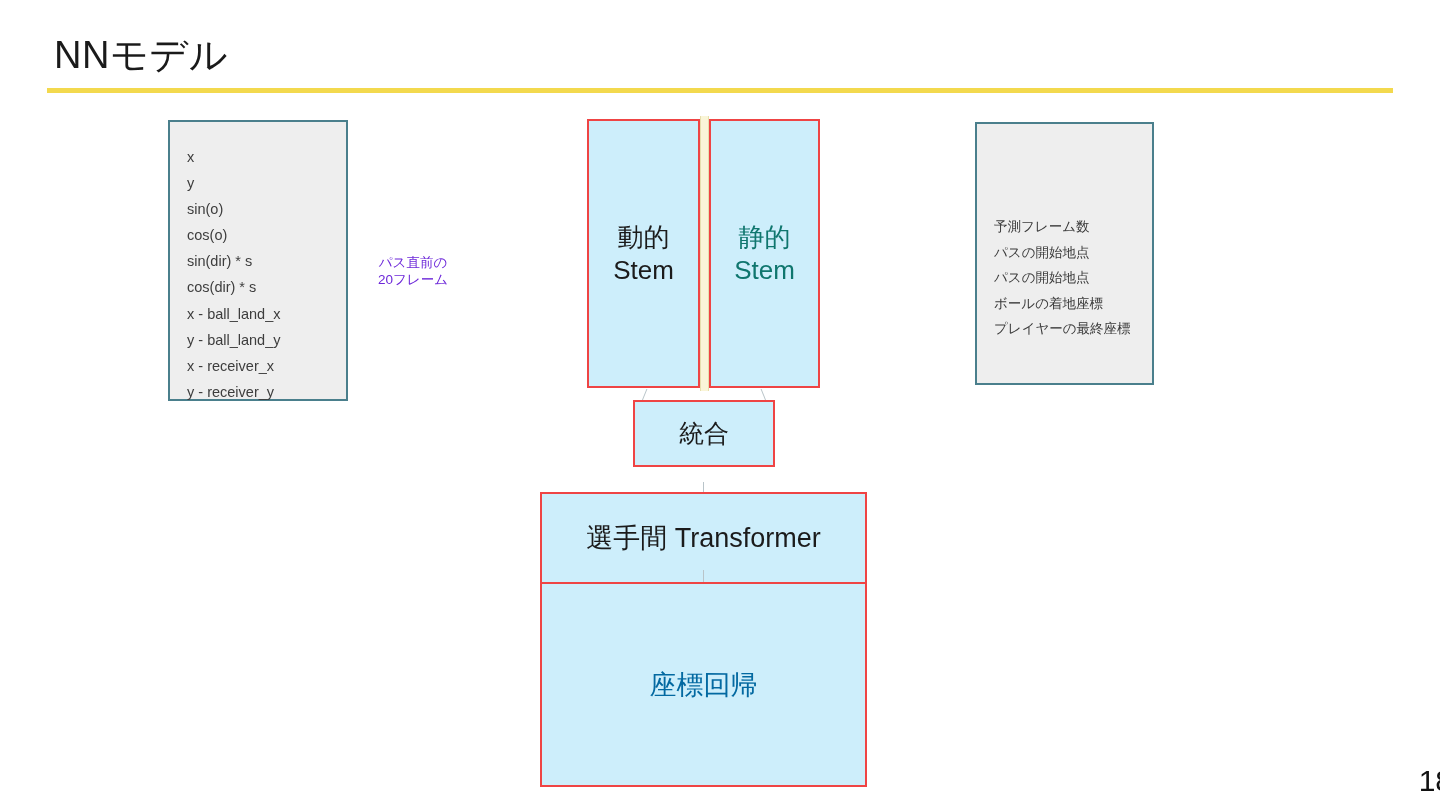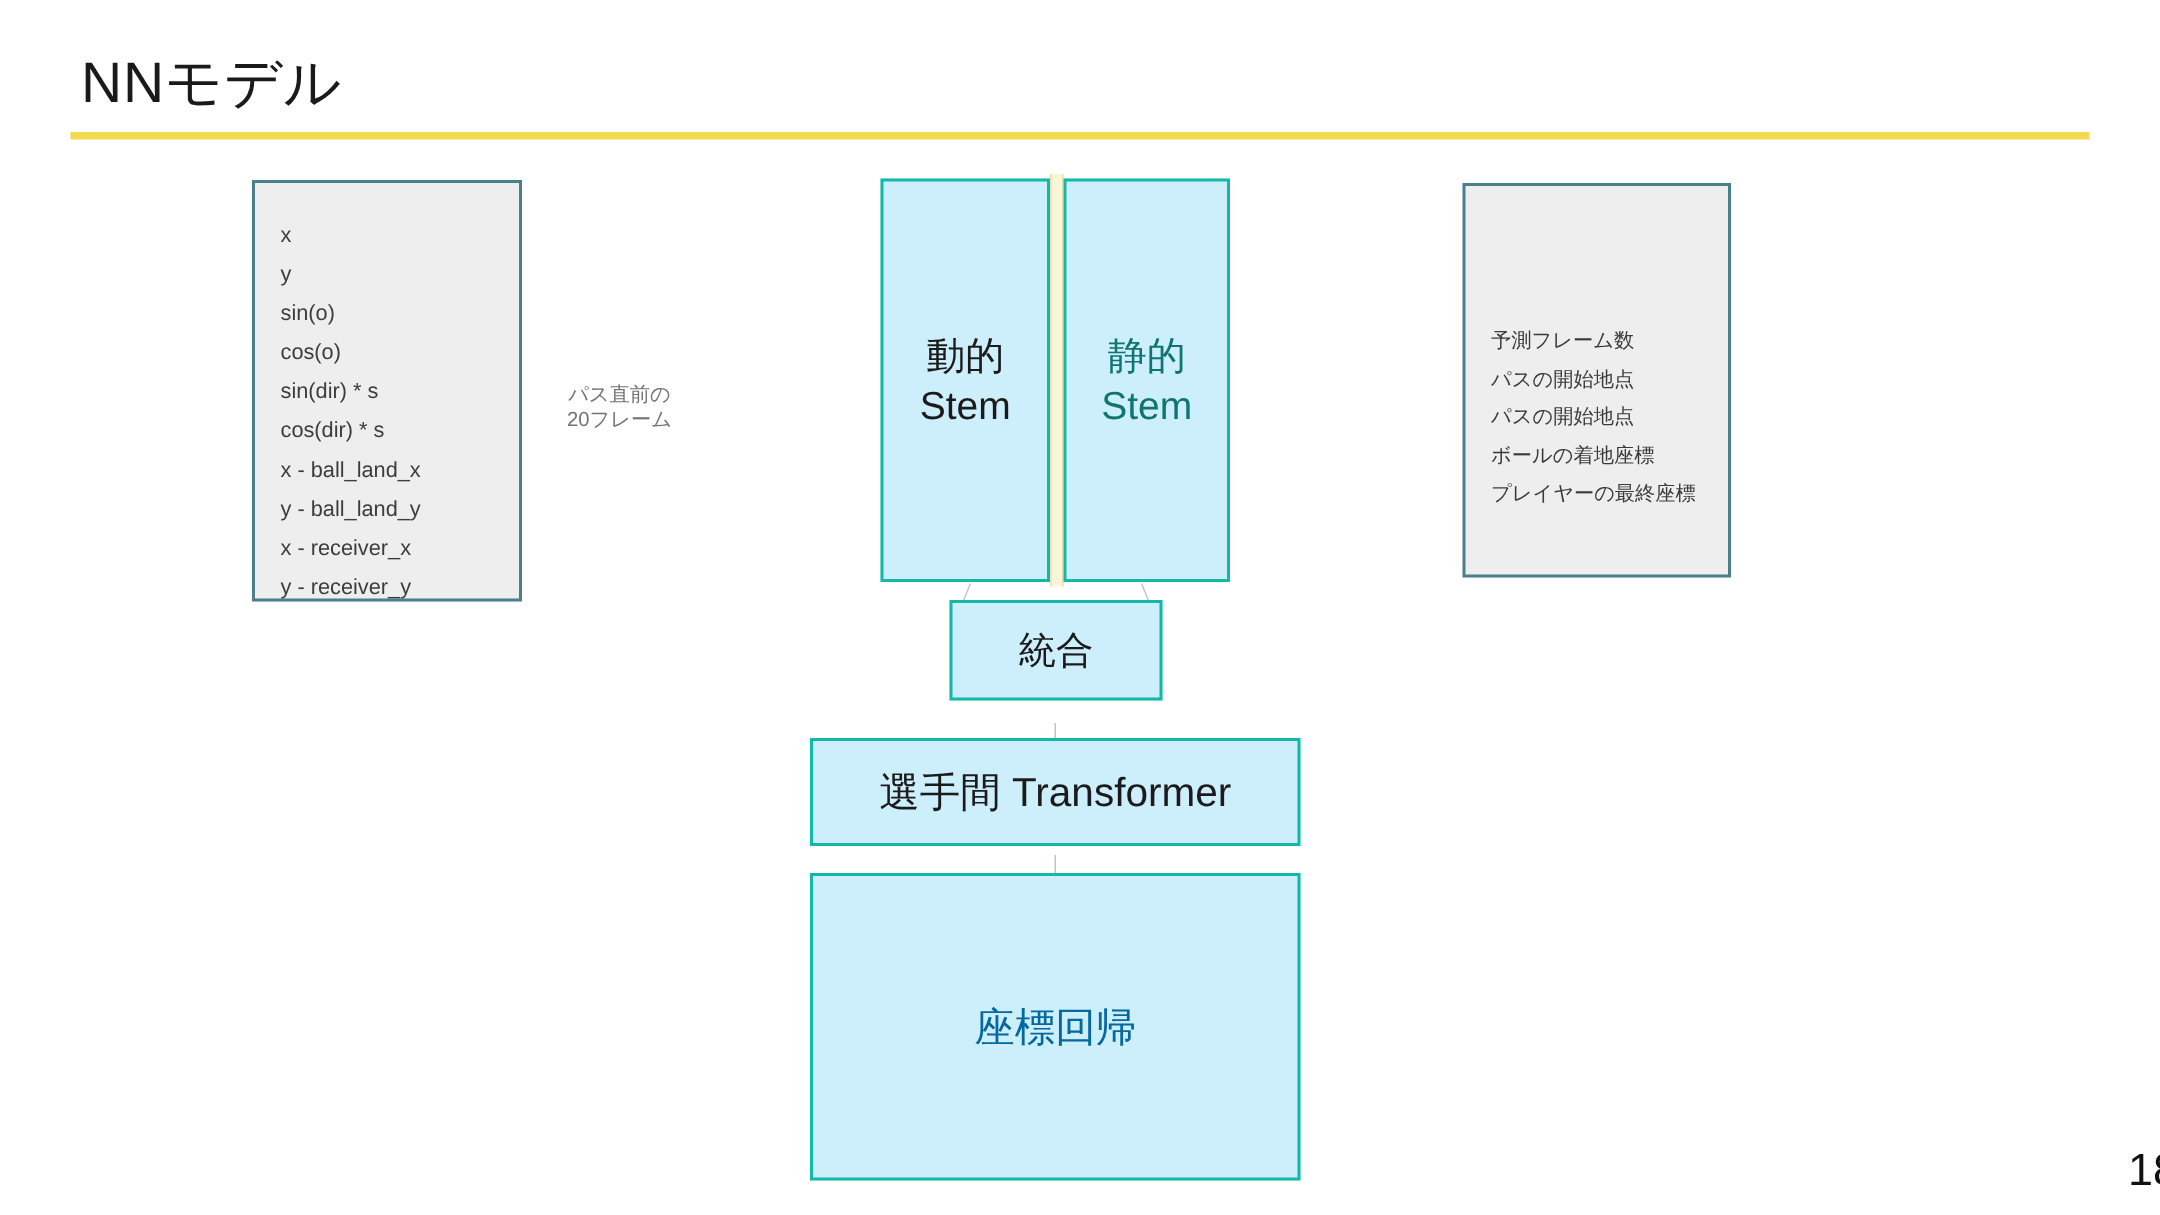--- a/index.html
+++ b/index.html
@@ -49,21 +49,21 @@
     display: flex;
     align-items: center;
     justify-content: center;
   }
   .box-grey {
     background: #eeeeee;
     border: 2px solid #4a7f8c;
   }
   .box-blue {
     background: #cdeefb;
-    border: 2px solid #14b8a6;
+    border: 2px solid #ef4444;
   }
 
   
   #features-box {
     left: 168px;
     top: 120px;
     width: 180px;
     height: 281px;
     display: block;
   }
@@ -82,21 +82,21 @@
 
   
   #frames-note {
     position: absolute;
     left: 363px;
     top: 254px;
     width: 100px;
     text-align: center;
     font-size: 13.5px;
     line-height: 17px;
-    color: #737373;
+    color: #6d28d9;
   }
 
   
   #dynamic-stem-box {
     left: 587px;
     top: 119px;
     width: 113px;
     height: 269px;
   }
   #static-stem-box {
@@ -136,21 +136,21 @@
   #merge-box .blabel {
     font-size: 25px;
     color: #1b1b1b;
   }
 
   
   #transformer-box {
     left: 540px;
     top: 492px;
     width: 327px;
-    height: 72px;
+    height: 92px;
   }
   #transformer-box .blabel {
     font-size: 27px;
     color: #1b1b1b;
     white-space: nowrap;
   }
 
   
   #regression-box {
     left: 540px;

